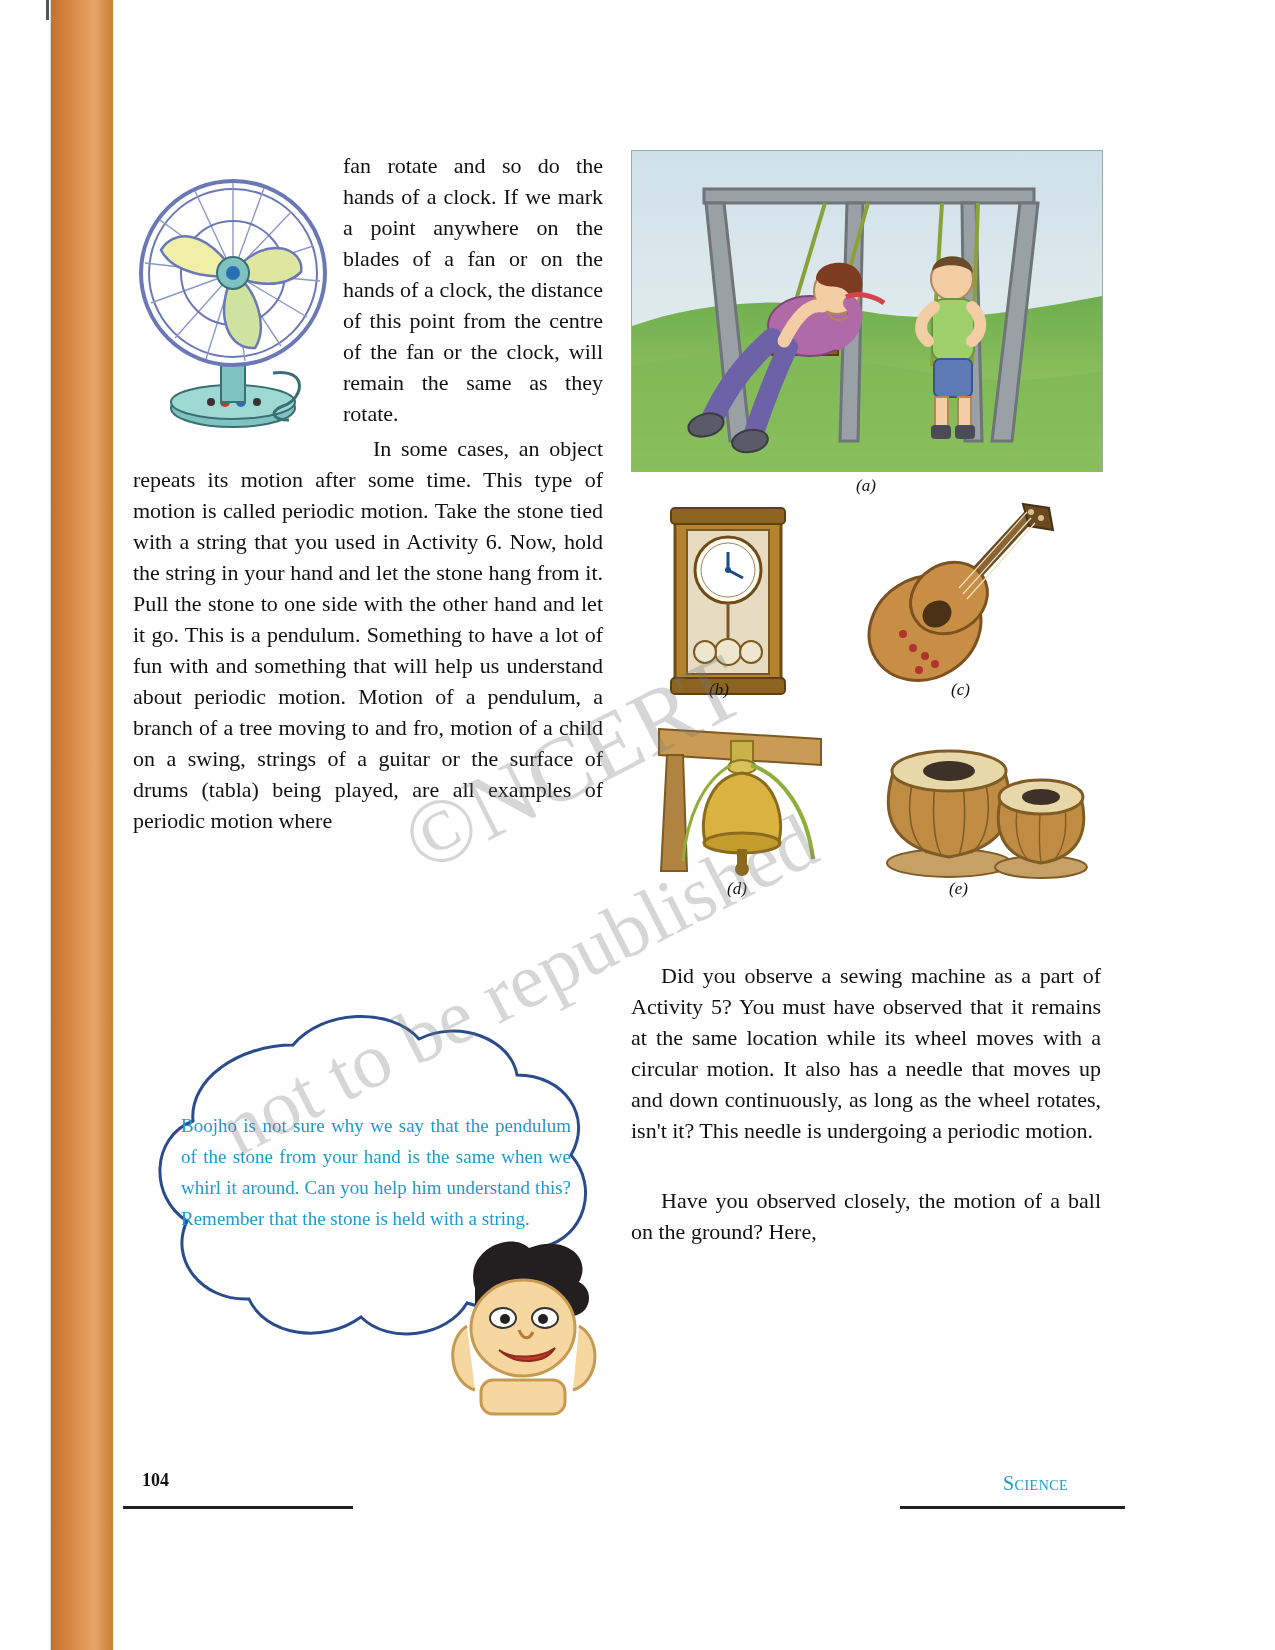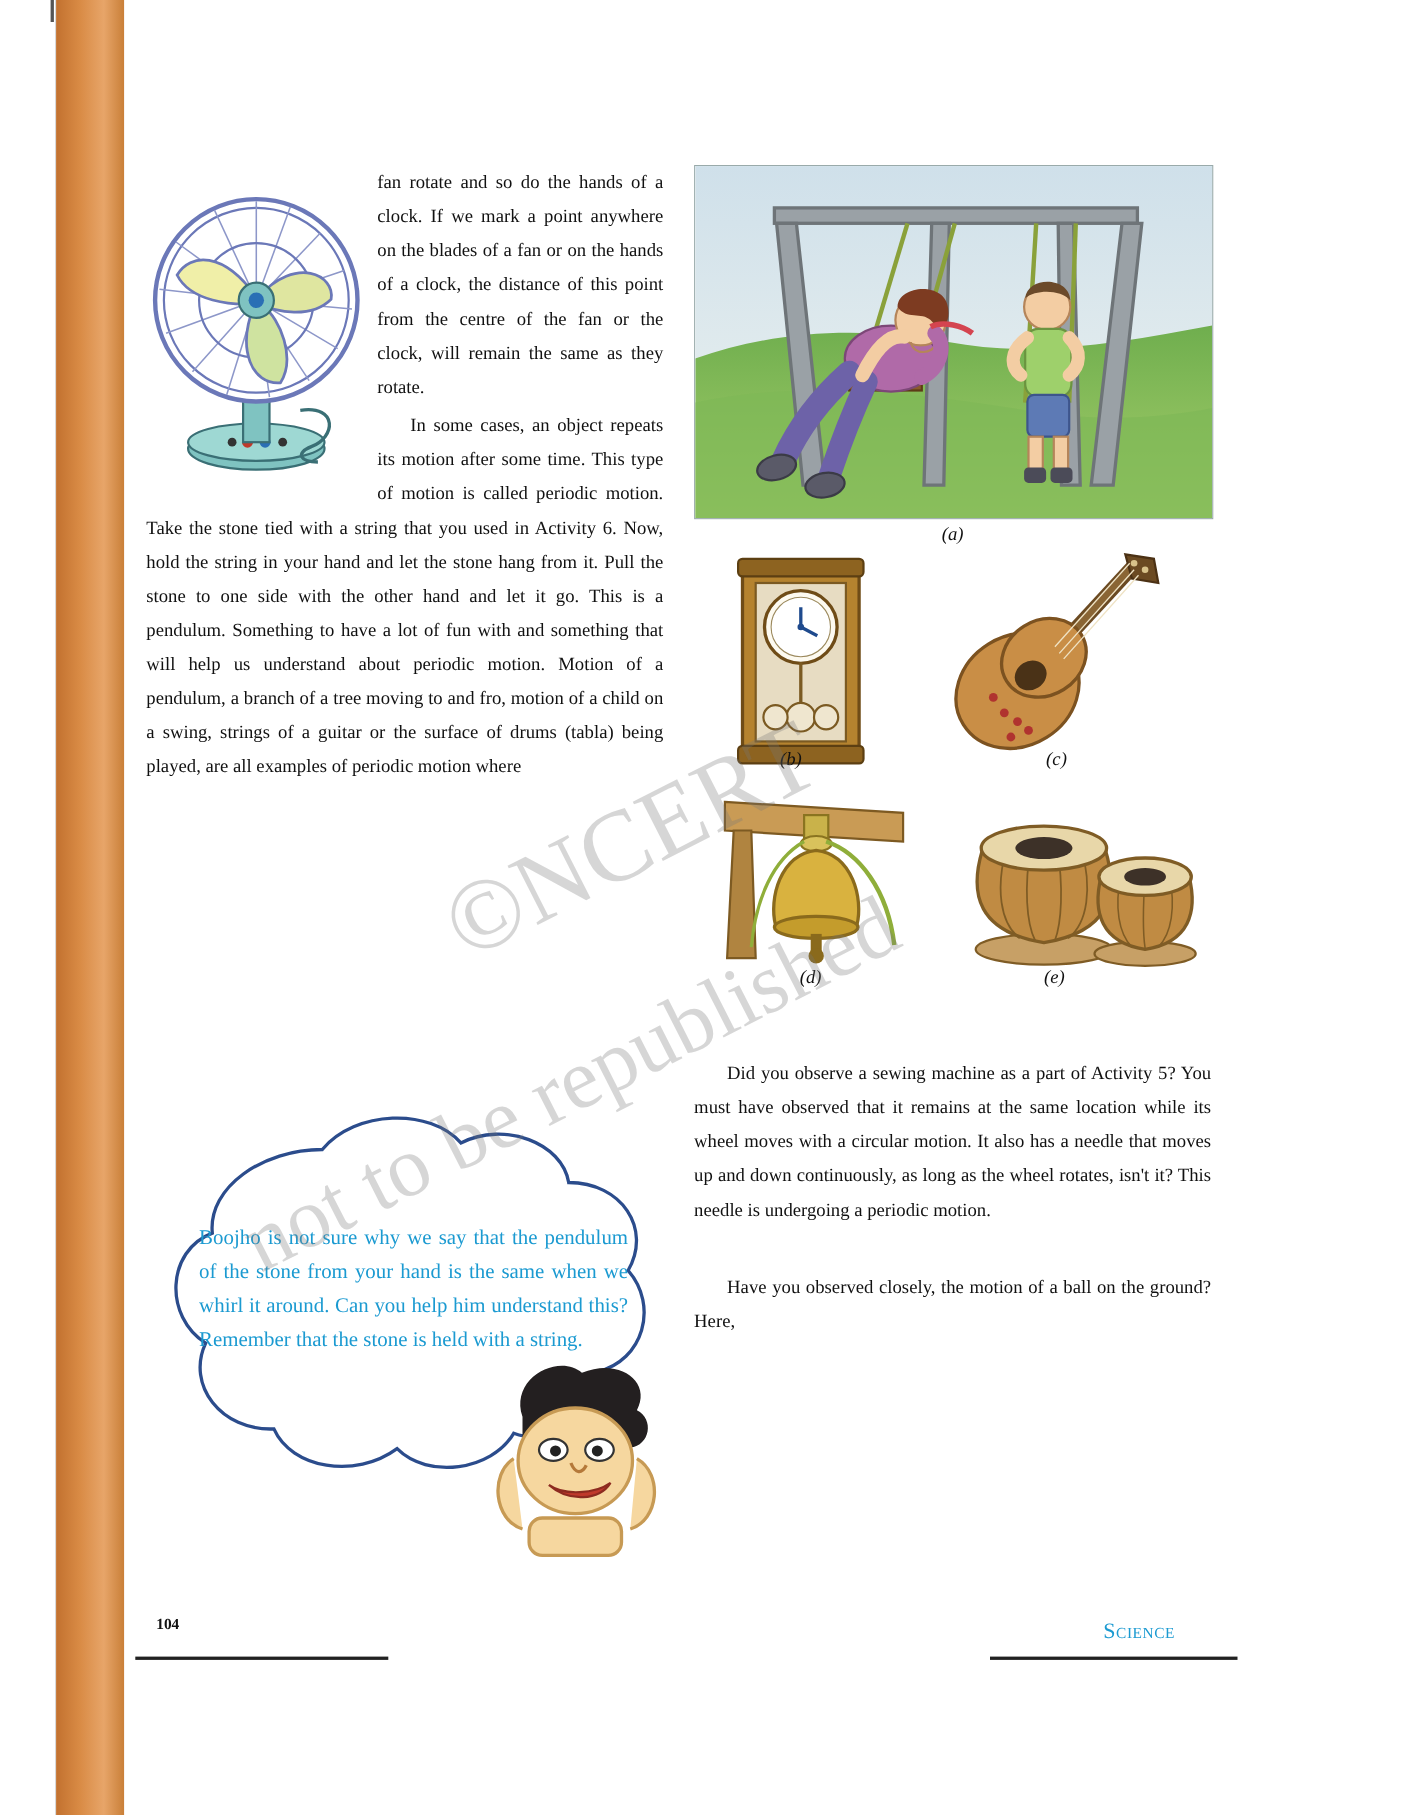--- a/index.html
+++ b/index.html
@@ -57,21 +57,21 @@
     width: 470px;
   }
   .col-right {
     position: absolute;
     left: 508px; top: 0;
     width: 470px;
   }
 
   p.body-text {
     margin: 0 0 0 0;
-    font-size: 17px;
+    font-size: 22px;
     line-height: 31px;
     text-align: justify;
     text-justify: inter-word;
     color: #111;
   }
   p.indent { text-indent: 30px; margin-top: 39px; }
 
   .fan-wrap {
     float: left;
     width: 200px;
@@ -150,21 +150,21 @@
     left: 123px;
     top: 1506px;
     width: 230px;
     height: 3px;
     background: #222;
   }
   .page-num {
     position: absolute;
     left: 142px;
     top: 1470px;
-    font-size: 14px;
+    font-size: 18px;
     font-weight: bold;
     color: #111;
   }
   .footer-rule-right {
     position: absolute;
     left: 900px;
     top: 1506px;
     width: 225px;
     height: 3px;
     background: #222;

